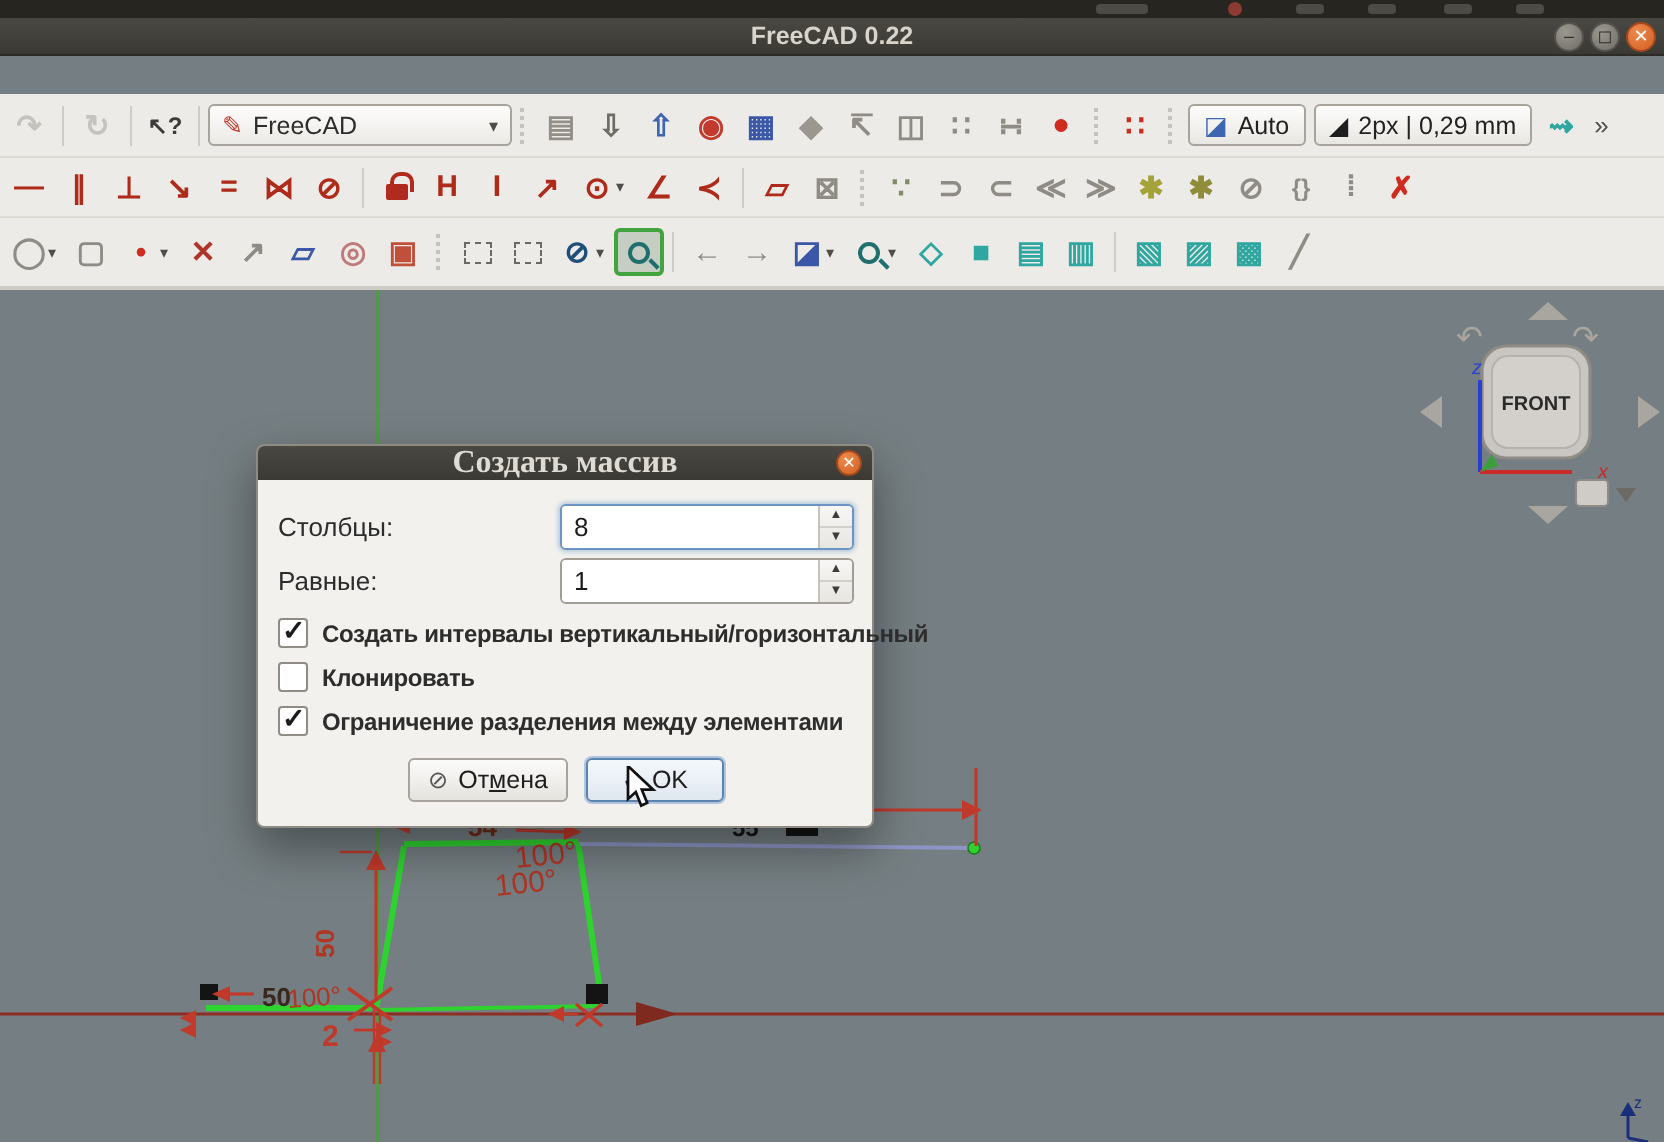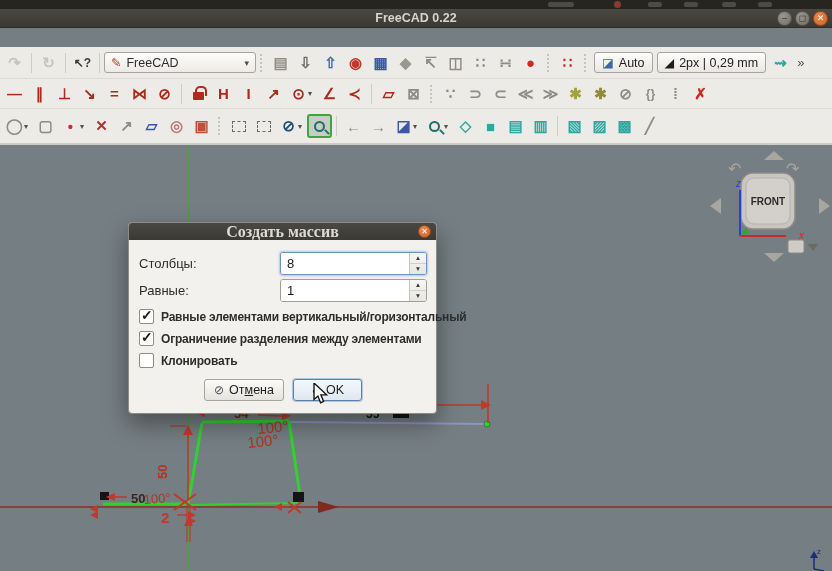--- a/index.html
+++ b/index.html
@@ -343,29 +343,29 @@
           <input value="1" style="">
           <div class="btns">
             <div class="sb up">▲</div>
             <div class="sb">▼</div>
           </div>
         </div>
       </div>
       <div id="cbarea">
           <div class="cbrow">
             <span class="cbbox checked"></span>
-            <span class="cblabel">Равные элементами вертикальный/горизонтальный</span>
+            <span class="cblabel">Создать интервалы вертикальный/горизонтальный</span>
+          </div>
+          <div class="cbrow">
+            <span class="cbbox"></span>
+            <span class="cblabel">Клонировать</span>
           </div>
           <div class="cbrow">
             <span class="cbbox checked"></span>
             <span class="cblabel">Ограничение разделения между элементами</span>
-          </div>
-          <div class="cbrow">
-            <span class="cbbox"></span>
-            <span class="cblabel">Клонировать</span>
           </div>
         </div>
       <div class="btnrow">
         <div class="dbtn" id="cancelbtn">
           <span class="bicon">⊘</span>
             <span class="blbl">От<u>м</u>ена</span>
         </div>
         <div class="dbtn okbtn" id="okbtn">
           <span class="bicon" style="color:#2d2d2d;">✓</span>
             <span class="blbl">OK</span>

